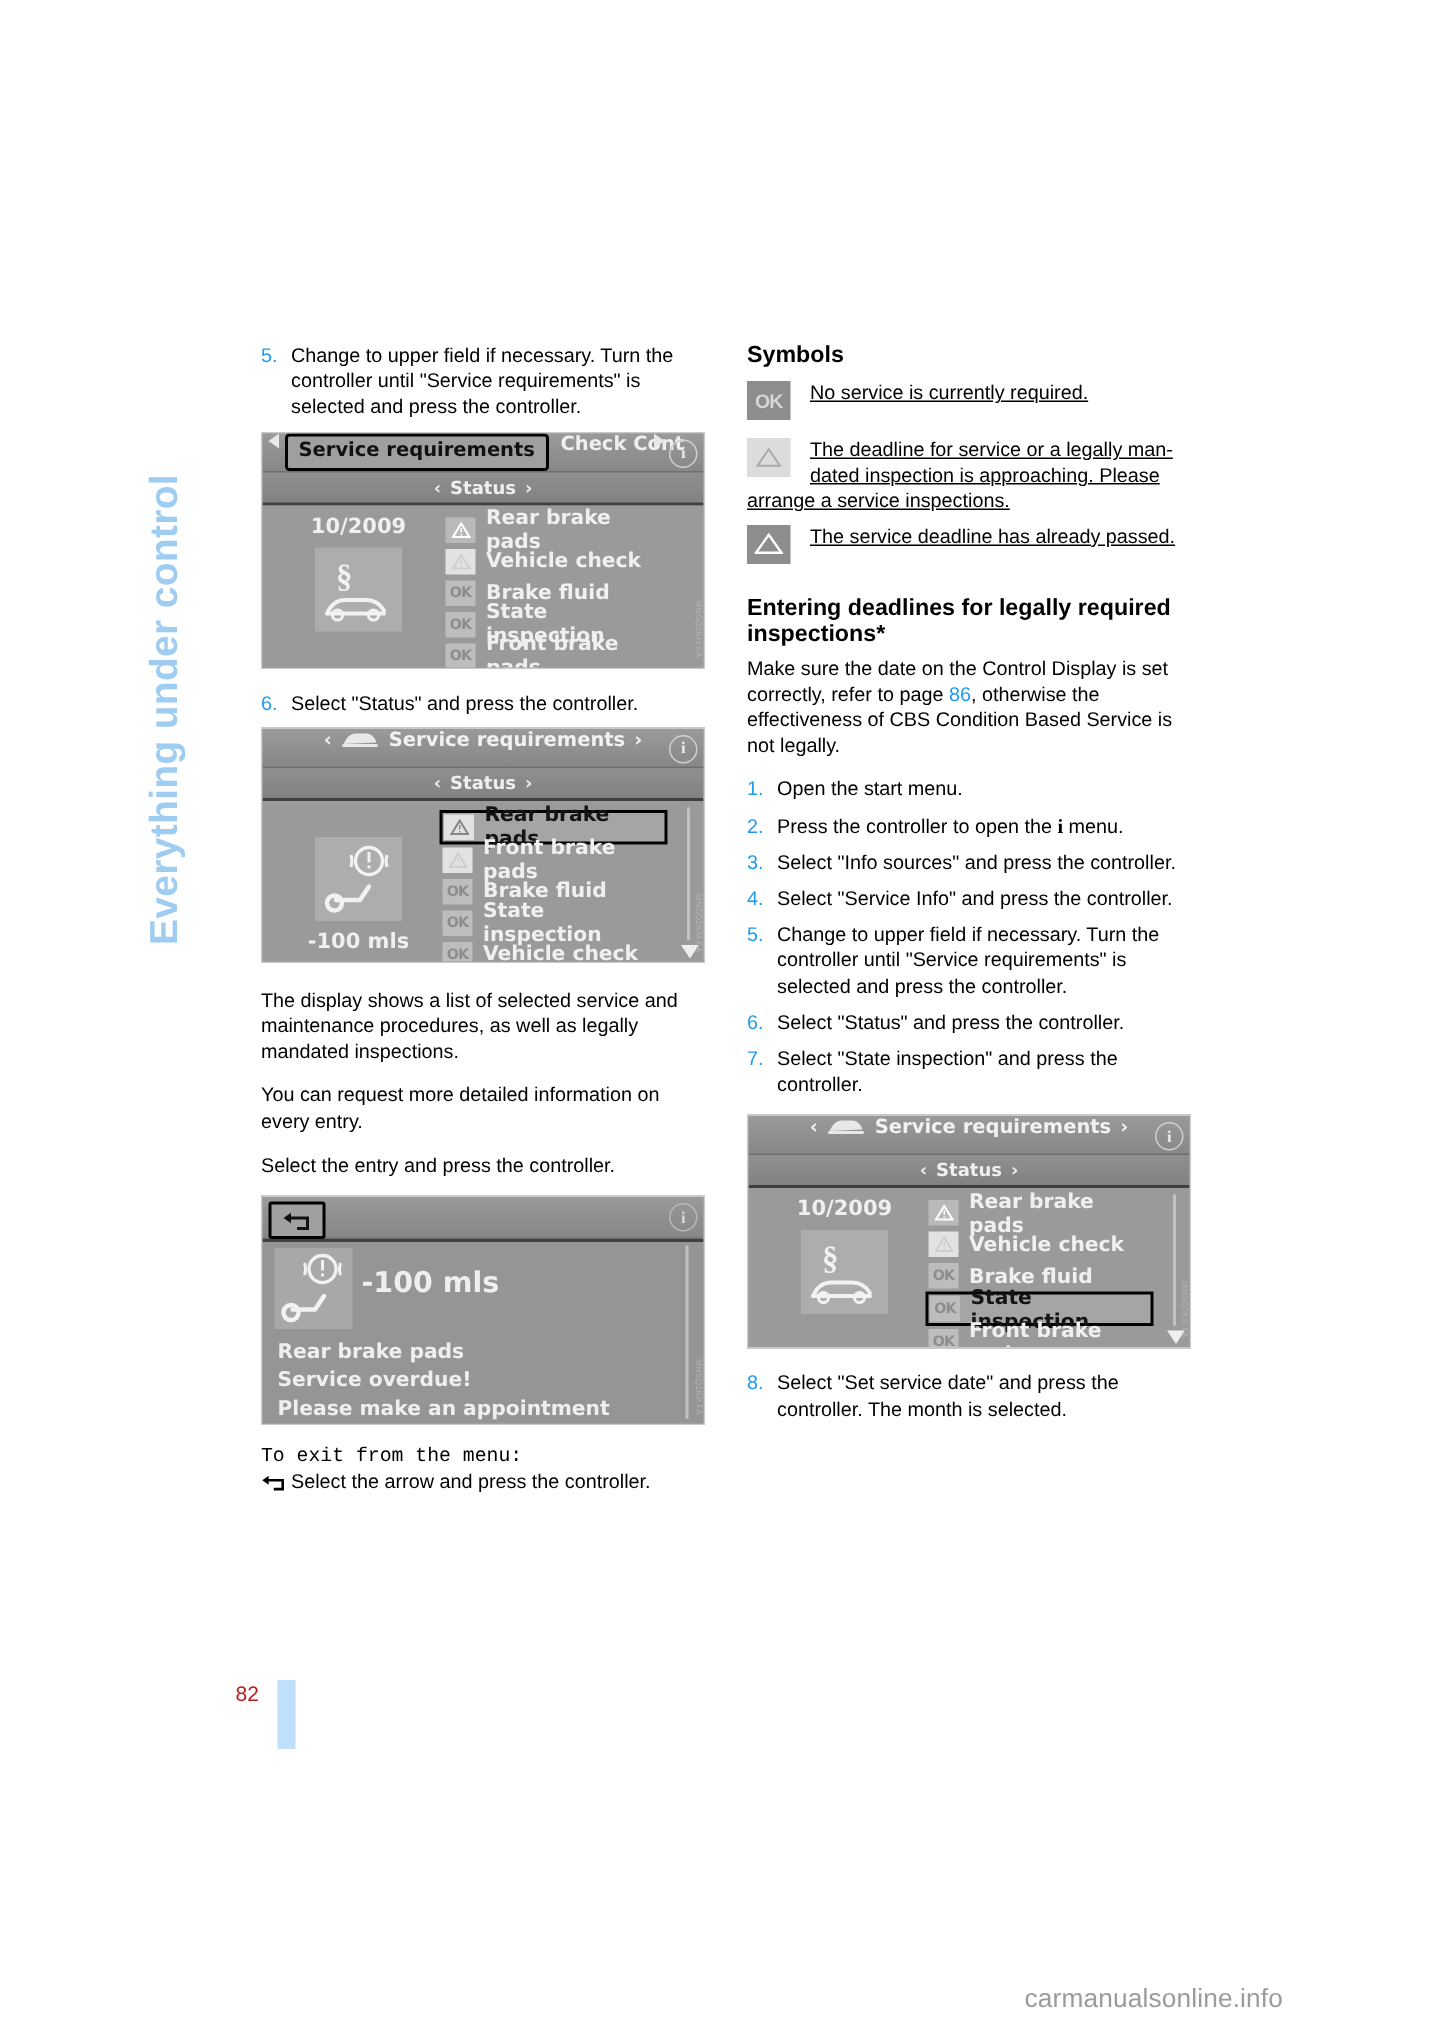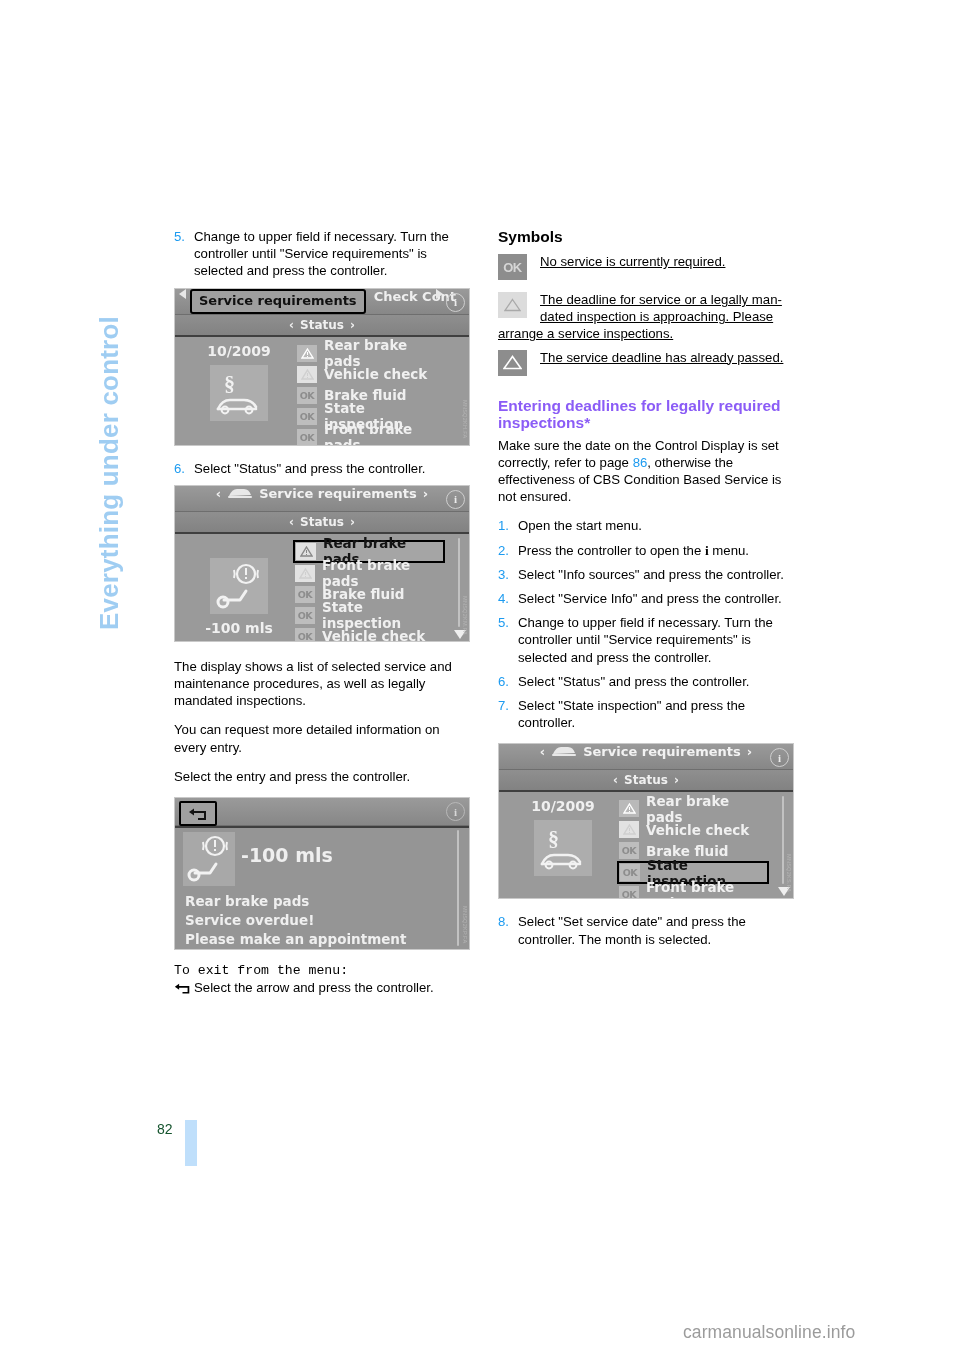--- a/index.html
+++ b/index.html
@@ -28,21 +28,21 @@
   
   .col{position:absolute;top:228px;width:298px;}
   .col-left{left:174px;}
   .col-right{left:498px;}
 
   
   .h2{
     color:#000000;font-size:15.5px;font-weight:bold;line-height:17px;
     margin:0 0 4px 0;
   }
-  .h2.blue2{color:#8b5cf6;}
+  .h2.blue2{color:#000000;}
   p.body{
     font-size:13.2px;line-height:17.2px;color:#000;margin:0 0 12px 0;
   }
   .pgref{color:#1d9bf0;}
 
   
   .step{display:flex;margin:0 0 7px 0;}
   .step .num{
     color:#1d9bf0;font-size:13.2px;line-height:17.2px;
     width:20px;flex:0 0 20px;
@@ -146,21 +146,21 @@
   .msg-line{color:#efefef;font-size:13.5px;font-weight:bold;line-height:19px;}
 
   
   .wm-code{
     position:absolute;font-size:5.5px;color:#b5b5b5;letter-spacing:.3px;
     writing-mode:vertical-rl;font-family:"Liberation Sans",sans-serif;
   }
 
   
   .page-num{
-    position:absolute;left:157px;top:1121px;font-size:14px;color:#14532d;
+    position:absolute;left:157px;top:1121px;font-size:14px;color:#b91c1c;
   }
   .page-bar{
     position:absolute;left:185px;top:1120px;width:12px;height:46px;background:#bfdffb;
   }
   .site-wm{
     position:absolute;left:683px;top:1322px;font-size:17.5px;color:#9b9b9b;
     letter-spacing:.1px;
   }
 </style>
 </head>
@@ -397,21 +397,21 @@
       <div class="sym-ico tri-dark">
         <svg width="19" height="15" viewBox="0 0 19 15" aria-hidden="true">
             <path d="M9.5 1.5 L18 13.5 L1 13.5 Z" fill="none" stroke="#ffffff" stroke-width="1.6"></path>
           </svg>
       </div>
       <div class="sym-text">The service deadline has already passed.</div>
     </div>
 
     <div class="h2 blue2" style="margin-bottom:6px;">Entering deadlines for legally required inspections*</div>
 
-    <p class="body"><span>Make sure the date on the Control Display is set correctly, refer to page </span><span class="pgref">86</span><span>, otherwise the effectiveness of CBS Condition Based Service is not ensured.</span></p>
+    <p class="body"><span>Make sure the date on the Control Display is set correctly, refer to page </span><span class="pgref">86</span><span>, otherwise the effectiveness of CBS Condition Based Service is not legally.</span></p>
 
     <div class="step">
       <div class="num">1.</div>
       <div class="txt">Open the start menu.</div>
     </div>
     <div class="step">
       <div class="num">2.</div>
       <div class="txt"><span>Press the controller to open the </span><span class="glyph-i">i</span><span> menu.</span></div>
     </div>
     <div class="step">

